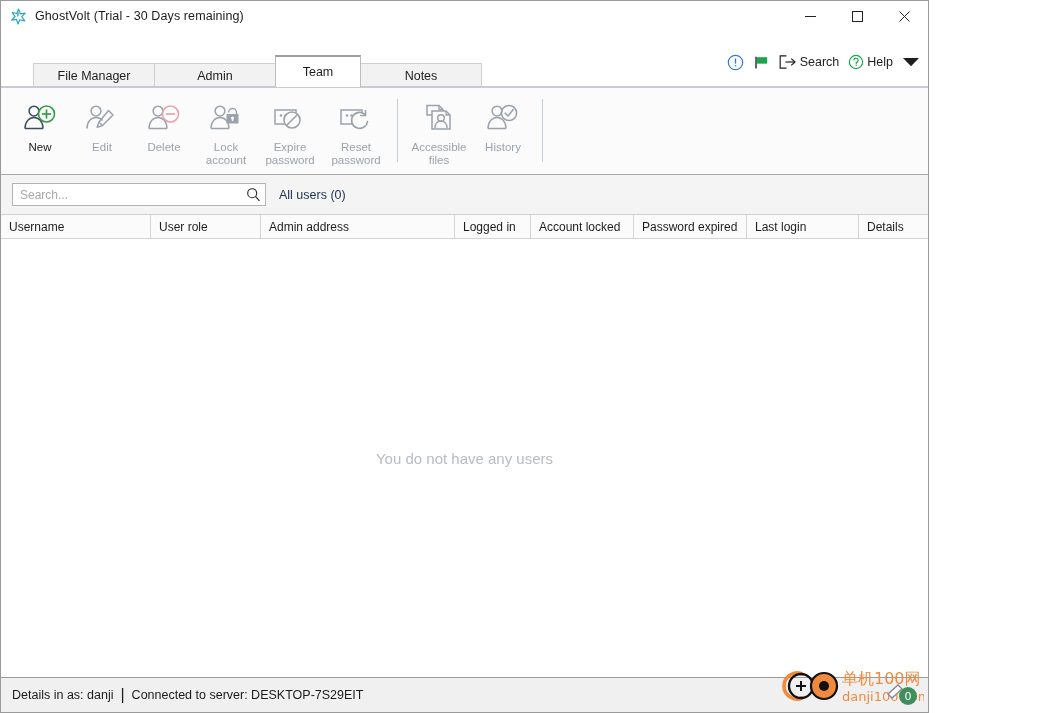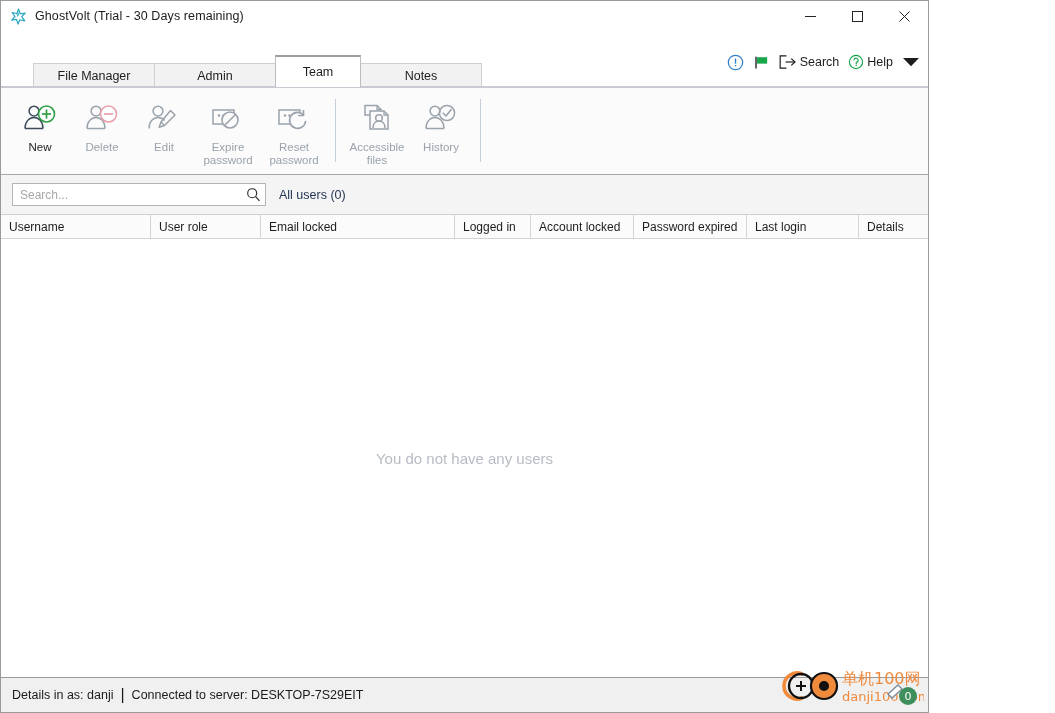--- a/index.html
+++ b/index.html
@@ -279,41 +279,55 @@
           <line x1="19.9" y1="12" x2="29.1" y2="12" stroke="#2f9e44" stroke-width="1.7"></line>
         </svg>
       </span>
       <span class="lbl">New</span>
     </div>
 
     <div class="tbtn">
       <span class="ic">
         <svg width="36" height="34" viewBox="0 0 36 34">
           <path d="M12 4.2 a4.9 4.9 0 1 1 0 9.8 a4.9 4.9 0 1 1 0 -9.8 Z" fill="none" stroke="#9aa3ab" stroke-width="1.5"></path>
+          <path d="M3 26.5 c0 -7 4.3 -11 9 -11 c2.4 0 4.8 1 6.5 3" fill="none" stroke="#9aa3ab" stroke-width="1.5"></path>
+          <path d="M24.5 8.5 L29 13 L18.5 23.5 L13.2 25.2 L15 20 Z" fill="none" stroke="#9aa3ab" stroke-width="1.5" stroke-linejoin="round"></path>
+          <line x1="15" y1="20" x2="18.5" y2="23.5" stroke="#9aa3ab" stroke-width="1.3"></line>
+        </svg>
+      </span>
+      <span class="lbl">Edit</span>
+    </div>
+
+    <div class="tbtn">
+      <span class="ic">
+        <svg width="36" height="34" viewBox="0 0 36 34">
+          <path d="M12 4.2 a4.9 4.9 0 1 1 0 9.8 a4.9 4.9 0 1 1 0 -9.8 Z" fill="none" stroke="#9aa3ab" stroke-width="1.5"></path>
           <path d="M3 26.5 c0 -7 4.3 -11 9 -11 c4.7 0 9 4 9 11" fill="none" stroke="#9aa3ab" stroke-width="1.5"></path>
           <line x1="3" y1="26.5" x2="21" y2="26.5" stroke="#9aa3ab" stroke-width="1.5"></line>
           <circle cx="24.5" cy="12" r="8" fill="#ffffff" stroke="#e9a0aa" stroke-width="1.6"></circle>
           <line x1="19.9" y1="12" x2="29.1" y2="12" stroke="#e9a0aa" stroke-width="1.7"></line>
         </svg>
       </span>
       <span class="lbl">Delete</span>
     </div>
 
     <div class="tbtn">
       <span class="ic">
         <svg width="36" height="34" viewBox="0 0 36 34">
           <path d="M12 4.2 a4.9 4.9 0 1 1 0 9.8 a4.9 4.9 0 1 1 0 -9.8 Z" fill="none" stroke="#9aa3ab" stroke-width="1.5"></path>
-          <path d="M3 26.5 c0 -7 4.3 -11 9 -11 c2.4 0 4.8 1 6.5 3" fill="none" stroke="#9aa3ab" stroke-width="1.5"></path>
-          <path d="M24.5 8.5 L29 13 L18.5 23.5 L13.2 25.2 L15 20 Z" fill="none" stroke="#9aa3ab" stroke-width="1.5" stroke-linejoin="round"></path>
-          <line x1="15" y1="20" x2="18.5" y2="23.5" stroke="#9aa3ab" stroke-width="1.3"></line>
-        </svg>
-      </span>
-      <span class="lbl">Edit</span>
-    </div>
-
+          <path d="M3 26.5 c0 -7 4.3 -11 9 -11 c4.7 0 9 4 9 11" fill="none" stroke="#9aa3ab" stroke-width="1.5"></path>
+          <line x1="3" y1="26.5" x2="21" y2="26.5" stroke="#9aa3ab" stroke-width="1.5"></line>
+          <path d="M20.5 10.5 a4 4 0 0 1 8 0 v2" fill="none" stroke="#9aa3ab" stroke-width="1.5"></path>
+          <rect x="18.5" y="12" width="12" height="9.5" fill="#9aa3ab"></rect>
+          <circle cx="24.5" cy="16" r="1.5" fill="#ffffff"></circle>
+          <line x1="24.5" y1="16" x2="24.5" y2="19" stroke="#ffffff" stroke-width="1.3"></line>
+        </svg>
+      </span>
+      <span class="lbl">Lock account</span>
+    </div>
 
     <div class="tbtn wide">
       <span class="ic">
         <svg width="36" height="34" viewBox="0 0 36 34">
           <rect x="3" y="8" width="21" height="14" fill="none" stroke="#9aa3ab" stroke-width="1.5"></rect>
           <circle cx="9" cy="13.5" r="1.3" fill="#9aa3ab"></circle>
           <circle cx="13.5" cy="13.5" r="1.3" fill="#9aa3ab"></circle>
           <circle cx="20" cy="18" r="8" fill="#fbfbfc" stroke="#9aa3ab" stroke-width="1.6"></circle>
           <line x1="14.5" y1="23.5" x2="25.5" y2="12.5" stroke="#9aa3ab" stroke-width="1.6"></line>
         </svg>
@@ -374,21 +388,21 @@
         <line x1="10.1" y1="10.1" x2="14.3" y2="14.8" stroke="#2b2b2b" stroke-width="1.3"></line>
       </svg>
     </div>
     <span class="allusers">All users (0)</span>
   </div>
 
   <div class="tablewrap">
     <div class="thead">
       <div class="th" style="width:150px">Username</div>
       <div class="th" style="width:110px">User role</div>
-      <div class="th" style="width:194px">Email locked</div>
+      <div class="th" style="width:194px">Admin address</div>
       <div class="th" style="width:76px">Logged in</div>
       <div class="th" style="width:103px">Account locked</div>
       <div class="th" style="width:113px">Password expired</div>
       <div class="th" style="width:112px">Last login</div>
       <div class="th" style="flex:1 1 auto;border-right:none">Details</div>
     </div>
     <div class="tbody">
       <span class="empty-msg">You do not have any users</span>
     </div>
   </div>

